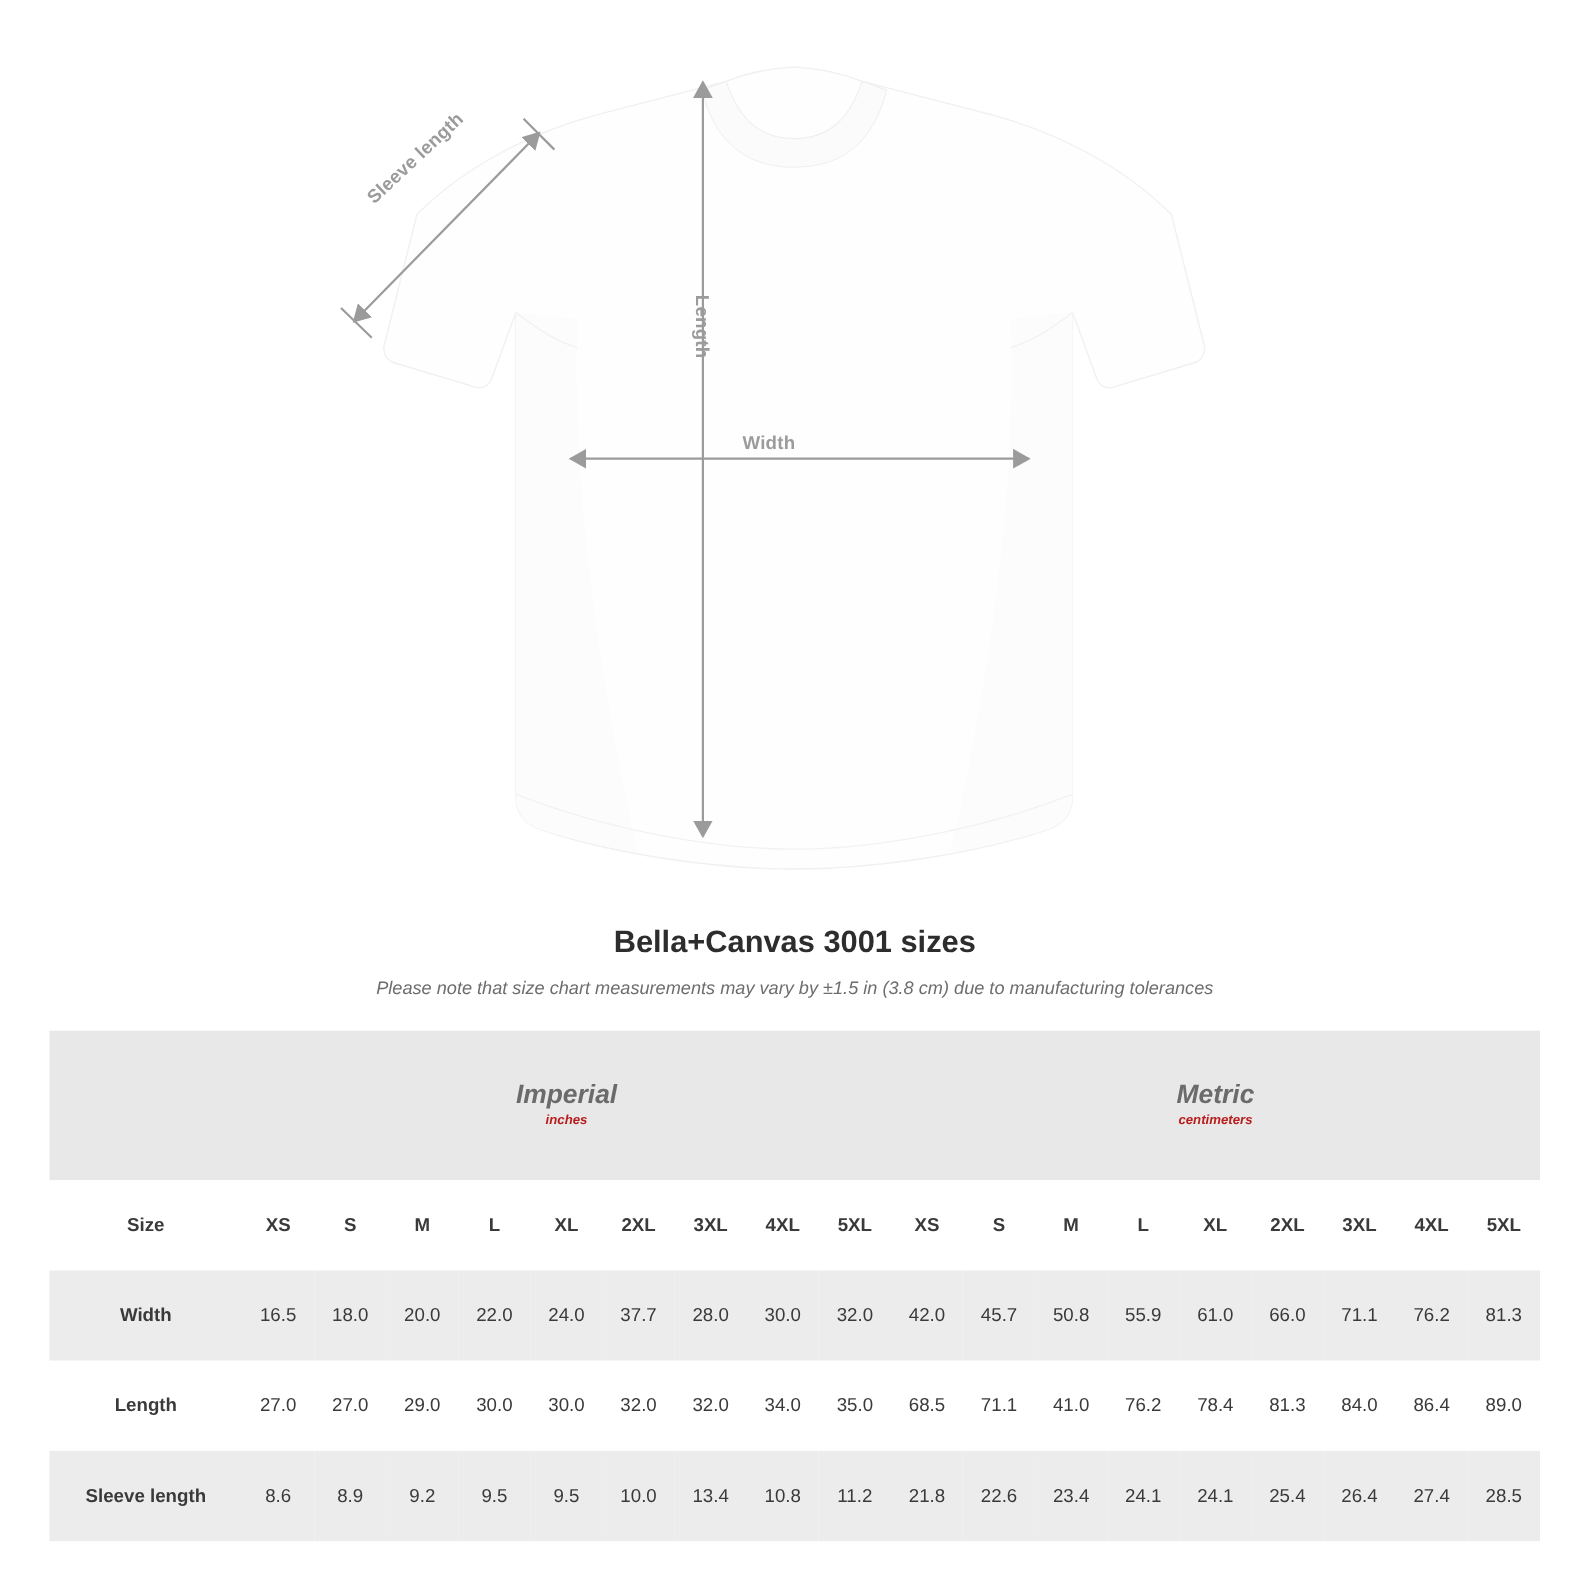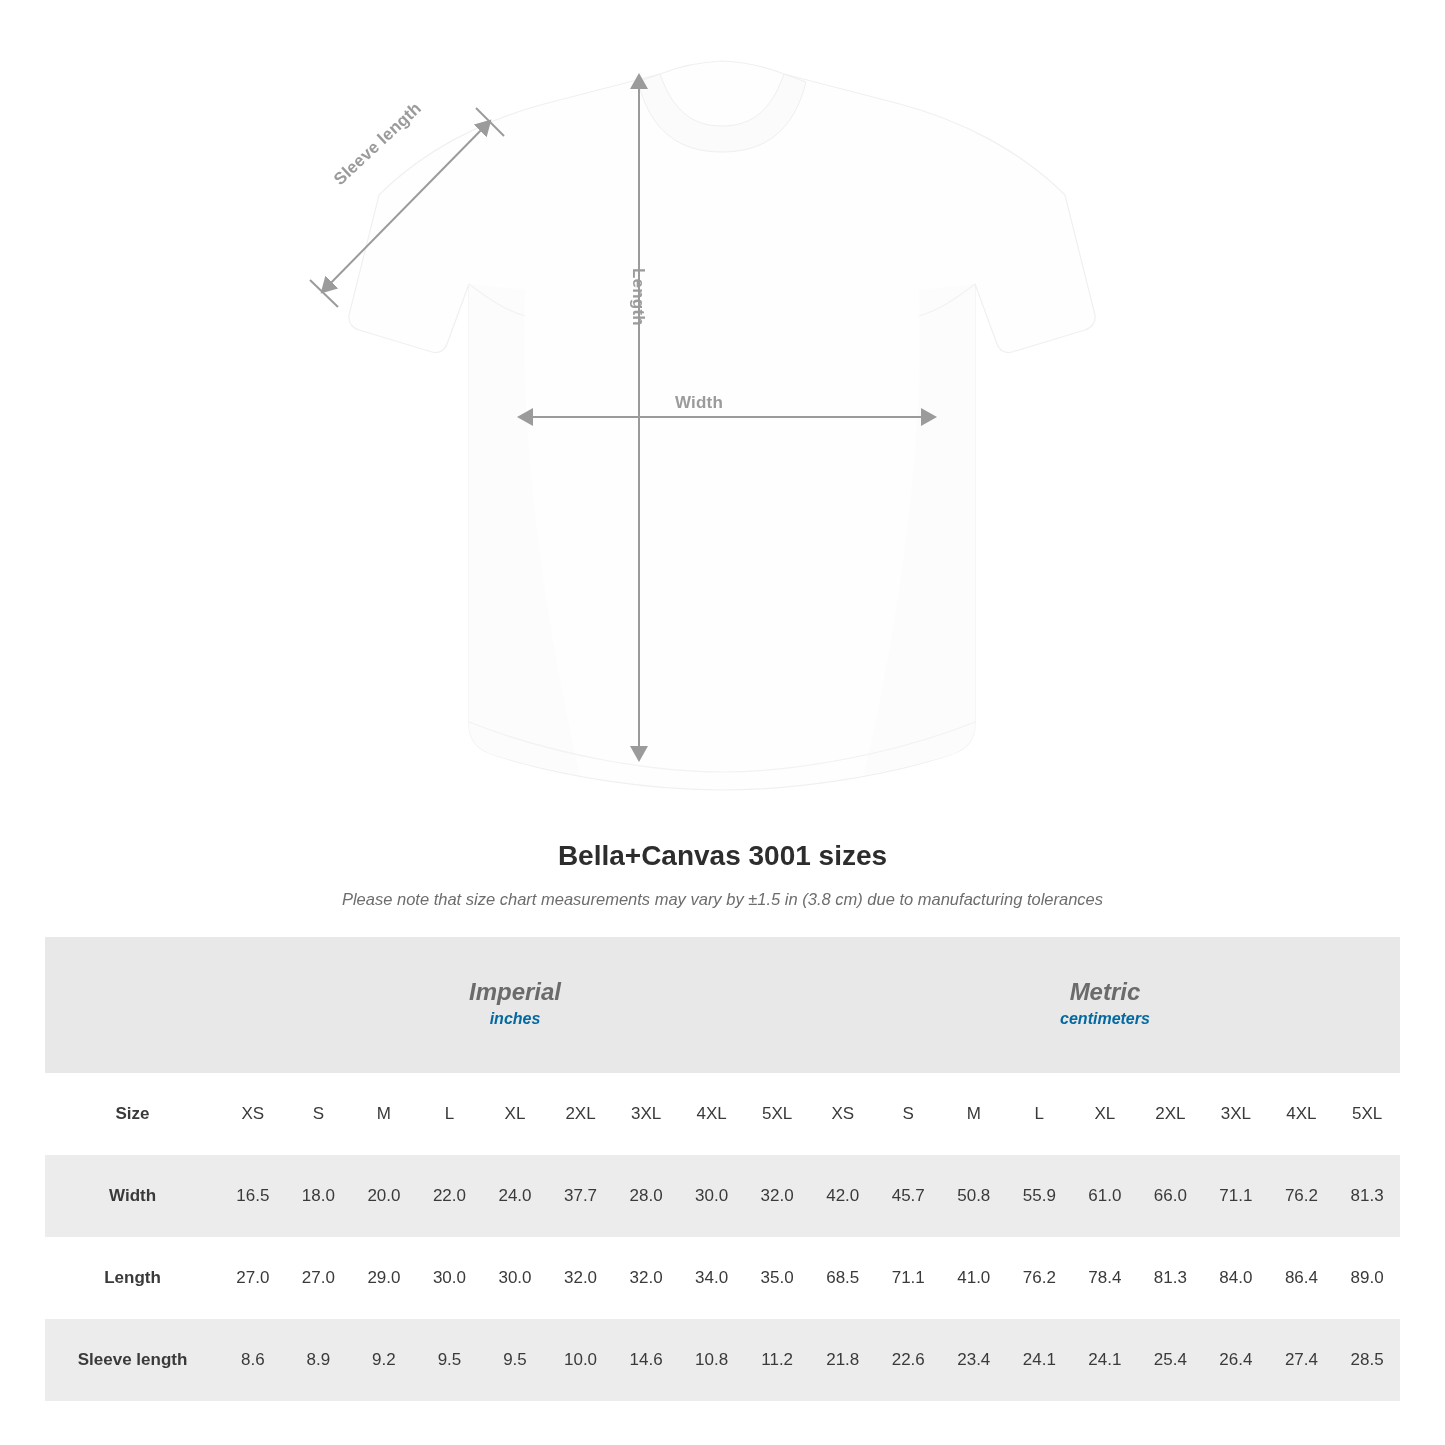--- a/index.html
+++ b/index.html
@@ -96,28 +96,28 @@
     height: 136px;
   }
   .unitsys-title {
     font-size: 24px;
     font-weight: bold;
     font-style: italic;
     color: #6b6b6b;
     line-height: 1.15;
   }
   .unitsys-sub {
-    font-size: 16px;
+    font-size: 12px;
     font-style: italic;
-    color: #0369a1;
+    color: #b91c1c;
     line-height: 1.6;
   }
   tr.row-head th, tr.row-head td {
     background: #ffffff;
-    font-weight: normal;
+    font-weight: bold;
   }
   tr.row-head th.rowlabel {
     font-weight: bold;
     margin-top: 16px;
   }
   tr.band td, tr.band th {
     background: #ececec;
   }
   tr.plain td, tr.plain th {
     background: #ffffff;
@@ -298,21 +298,21 @@
         <td class="cell">89.0</td>
       </tr>
       <tr class="band">
         <th class="rowlabel">Sleeve length</th>
         <td class="cell">8.6</td>
         <td class="cell">8.9</td>
         <td class="cell">9.2</td>
         <td class="cell">9.5</td>
         <td class="cell">9.5</td>
         <td class="cell">10.0</td>
-        <td class="cell">14.6</td>
+        <td class="cell">13.4</td>
         <td class="cell">10.8</td>
         <td class="cell">11.2</td>
         <td class="cell">21.8</td>
         <td class="cell">22.6</td>
         <td class="cell">23.4</td>
         <td class="cell">24.1</td>
         <td class="cell">24.1</td>
         <td class="cell">25.4</td>
         <td class="cell">26.4</td>
         <td class="cell">27.4</td>

